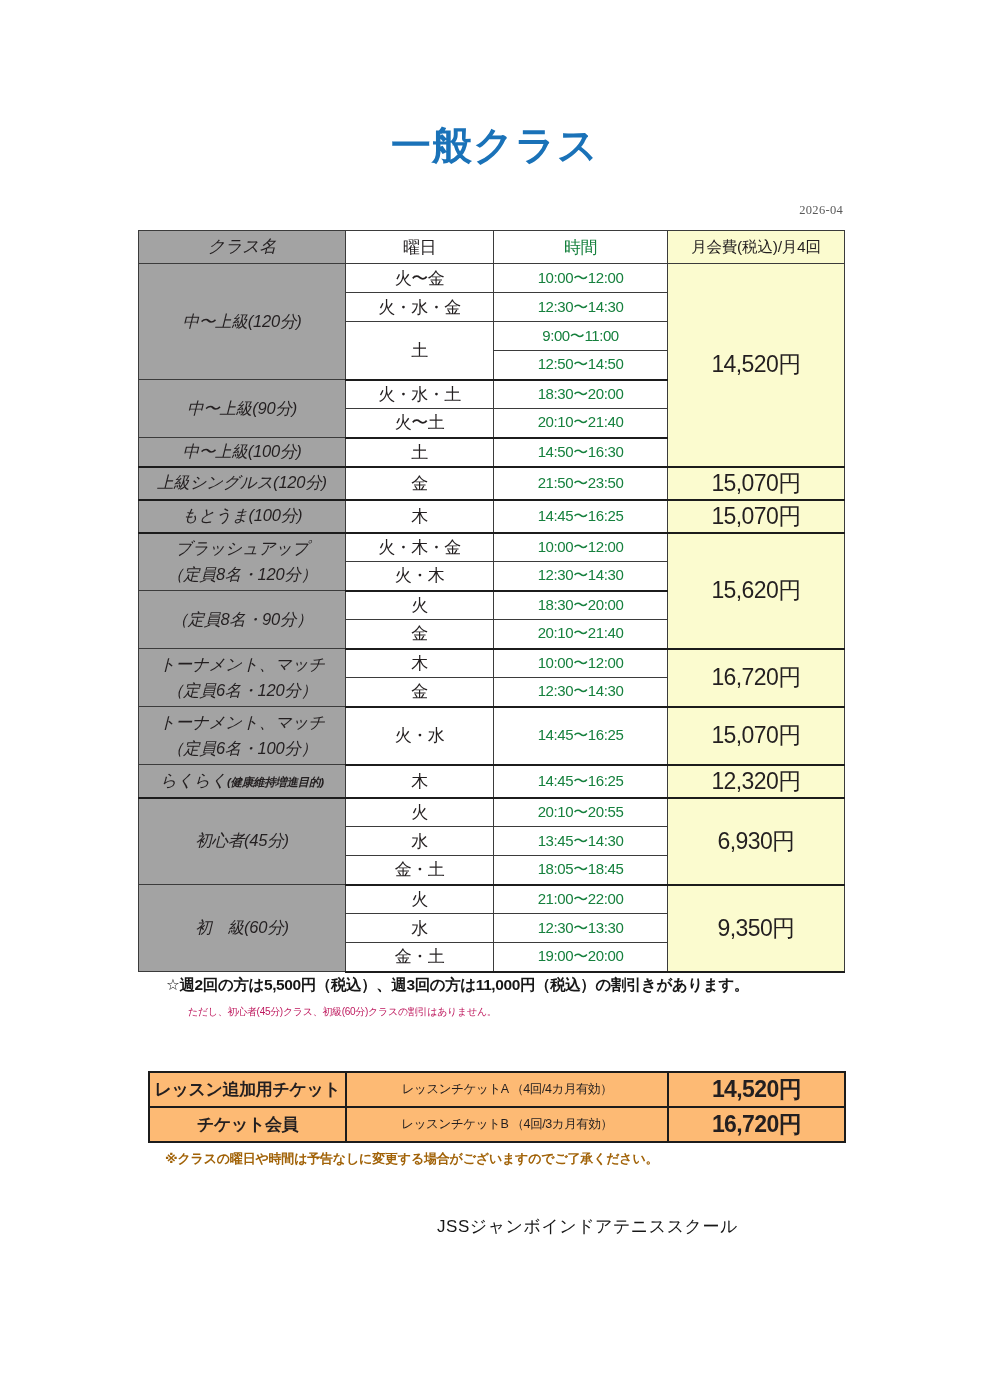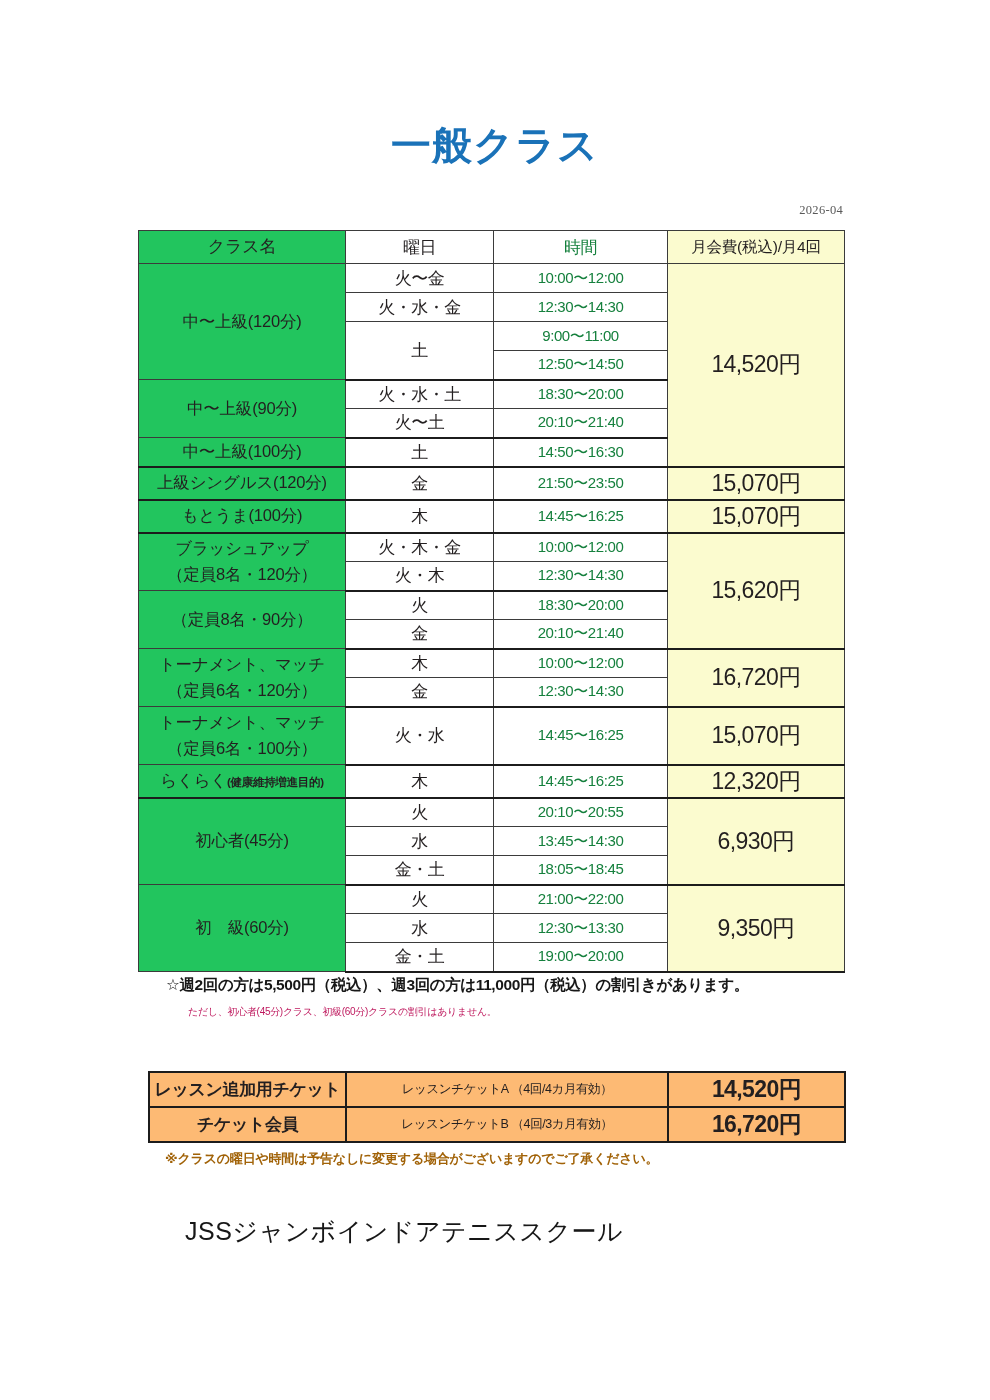--- a/index.html
+++ b/index.html
@@ -87,27 +87,28 @@
     border-bottom-width: 2px;
     border-top-color: #1c1c1c;
     border-bottom-color: #1c1c1c;
   }
   .hdr-row td.h-fee {
     font-size: 15.5px;
     letter-spacing: -0.2px;
   }
 
   .cls-cell {
-    background: #22c55e;
+    background: #a3a3a3;
     font-size: 16.5px;
     font-weight: bold;
     line-height: 1.55;
     letter-spacing: -0.2px;
     border-left-width: 2px;
     border-left-color: #1c1c1c;
+    font-style: italic;
   }
   .cls-cell .sub {
     font-size: 11.5px;
     font-weight: bold;
     letter-spacing: -0.3px;
   }
 
   .day-cell {
     background: #ffffff;
     font-size: 17px;
@@ -199,24 +200,24 @@
     font-size: 13px;
     letter-spacing: -0.2px;
     color: #a16207;
     font-weight: bold;
   }
   .school-name {
     position: absolute;
     top: 1215px;
     left: 0;
     width: 990px;
-    text-align: left;
+    text-align: center;
     padding-left: 185px;
     box-sizing: border-box;
-    font-size: 25px;
+    font-size: 17px;
     letter-spacing: 0.5px;
     color: #171717;
   }
 </style>
 </head>
 <body>
 
 <div class="page">
 
   <div class="title">一般クラス</div>

